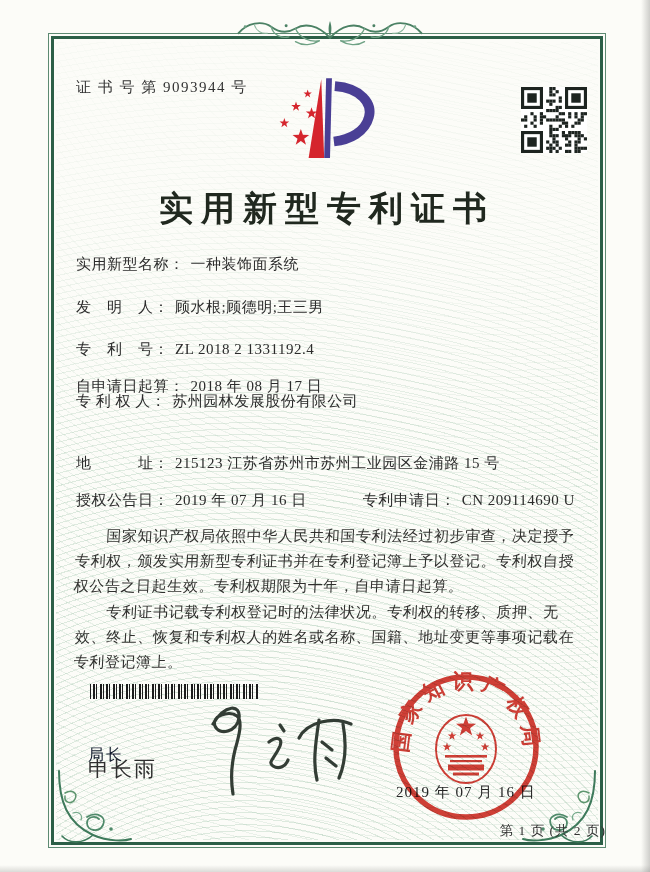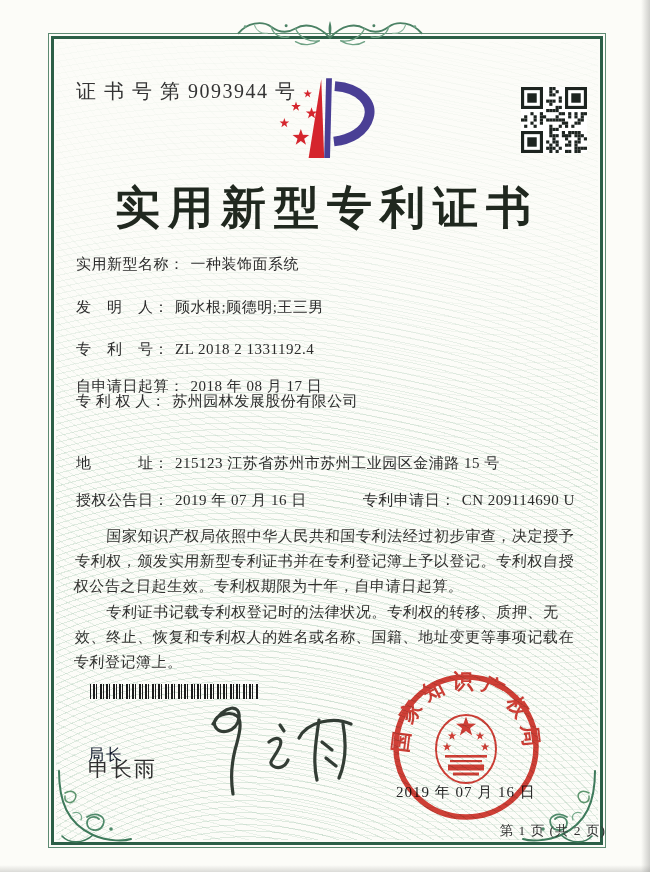--- a/index.html
+++ b/index.html
@@ -21,26 +21,26 @@
     background:
       repeating-radial-gradient(circle at 35% 135%, rgba(140,185,155,.28) 0 1px, transparent 1px 6px),
       repeating-radial-gradient(circle at 85% -30%, rgba(140,185,155,.16) 0 1px, transparent 1px 7px);
     -webkit-mask-image:linear-gradient(to top,#000 45%,rgba(0,0,0,.25) 80%,rgba(0,0,0,.15) 100%);
     mask-image:linear-gradient(to top,#000 45%,rgba(0,0,0,.25) 80%,rgba(0,0,0,.15) 100%);
   }
   .top-flourish{position:absolute;left:232px;top:16px;width:196px;height:40px;}
   .corner-flourish{position:absolute;width:86px;height:86px;}
   .corner-bl{left:51px;top:765px;}
   .corner-br{right:47px;top:765px;transform:scaleX(-1);}
-  .cert-no{position:absolute;left:76px;top:78px;font-size:20px;letter-spacing:1.5px;color:#333;}
+  .cert-no{position:absolute;left:76px;top:78px;font-size:15px;letter-spacing:1.5px;color:#333;}
   .logo{position:absolute;left:262px;top:76px;width:136px;height:98px;}
   .qr{position:absolute;left:521px;top:87px;width:66px;height:66px;background:#fff;}
   .qr svg{width:100%;height:100%;display:block;}
-  .page-title{position:absolute;left:48px;right:44px;top:178px;margin:0;
-    text-align:center;font-size:45px;font-weight:600;letter-spacing:8px;color:#20281f;}
+  .page-title{position:absolute;left:48px;right:44px;top:178px;margin:8px;
+    text-align:center;font-size:34px;font-weight:600;letter-spacing:8px;color:#20281f;}
   .fields{position:absolute;left:0;top:0;width:100%;font-size:15px;color:#2b2b2b;}
   .frow{position:absolute;left:76px;white-space:nowrap;letter-spacing:.5px;}
   .frow .lbl{color:#2b2b2b;}
   .frow .val{margin-left:6px;text-align:right;}
   .grant-no{margin-left:56px;}
   .body-text{position:absolute;left:75px;right:70px;top:524px;
     font-size:15px;line-height:1.68;letter-spacing:.6px;color:#30302e;}
   .body-text p{margin:0;text-indent:2em;transform:skewX(-3deg);}
   .barcode{position:absolute;left:90px;top:684px;width:168px;height:15px;
     background:repeating-linear-gradient(90deg,

